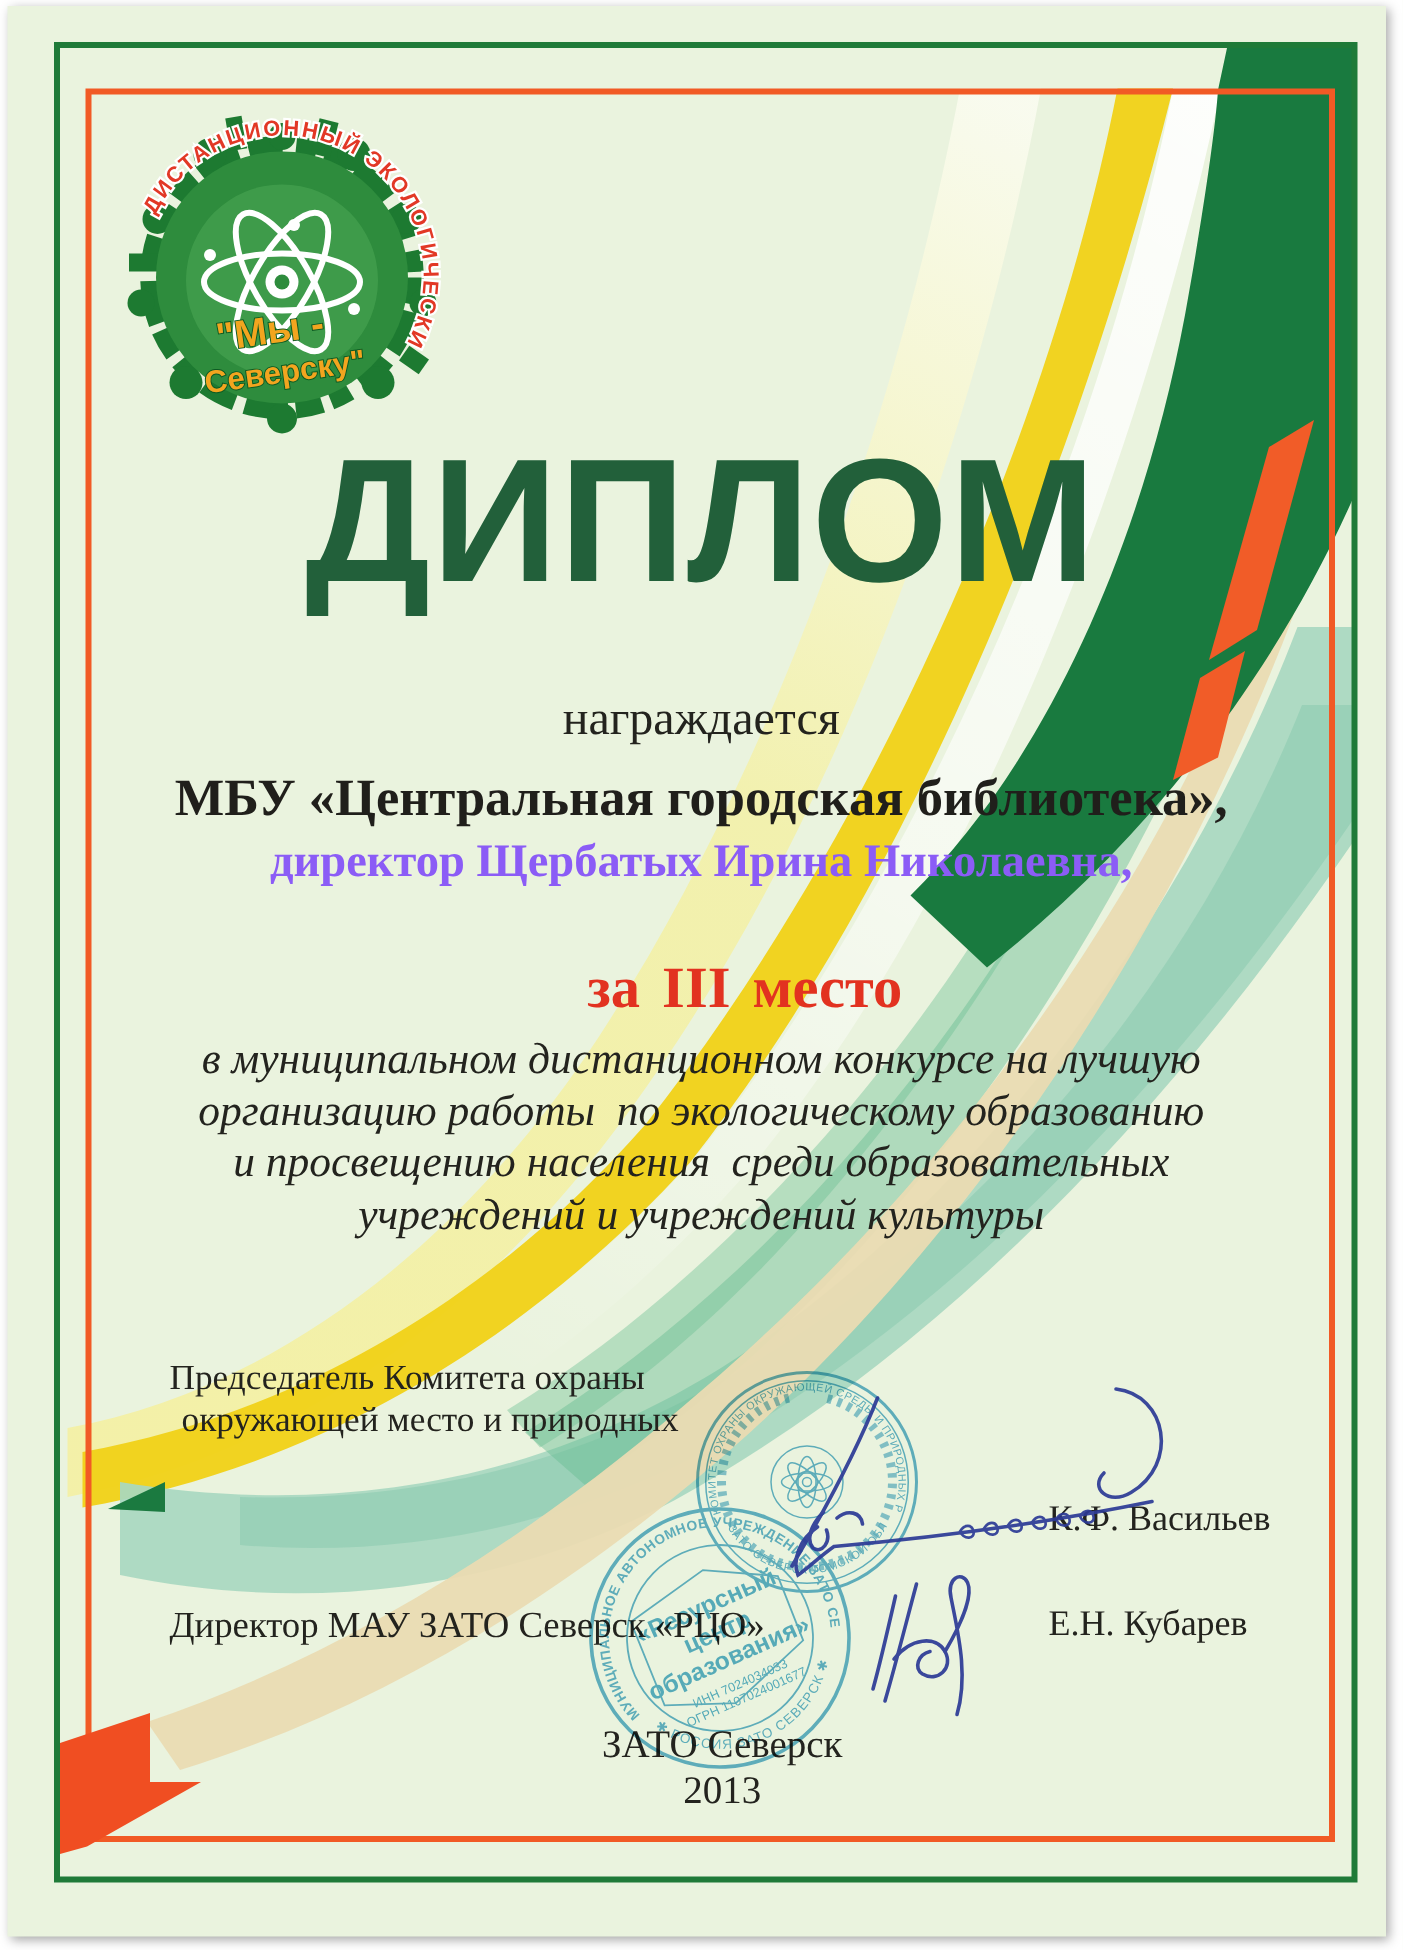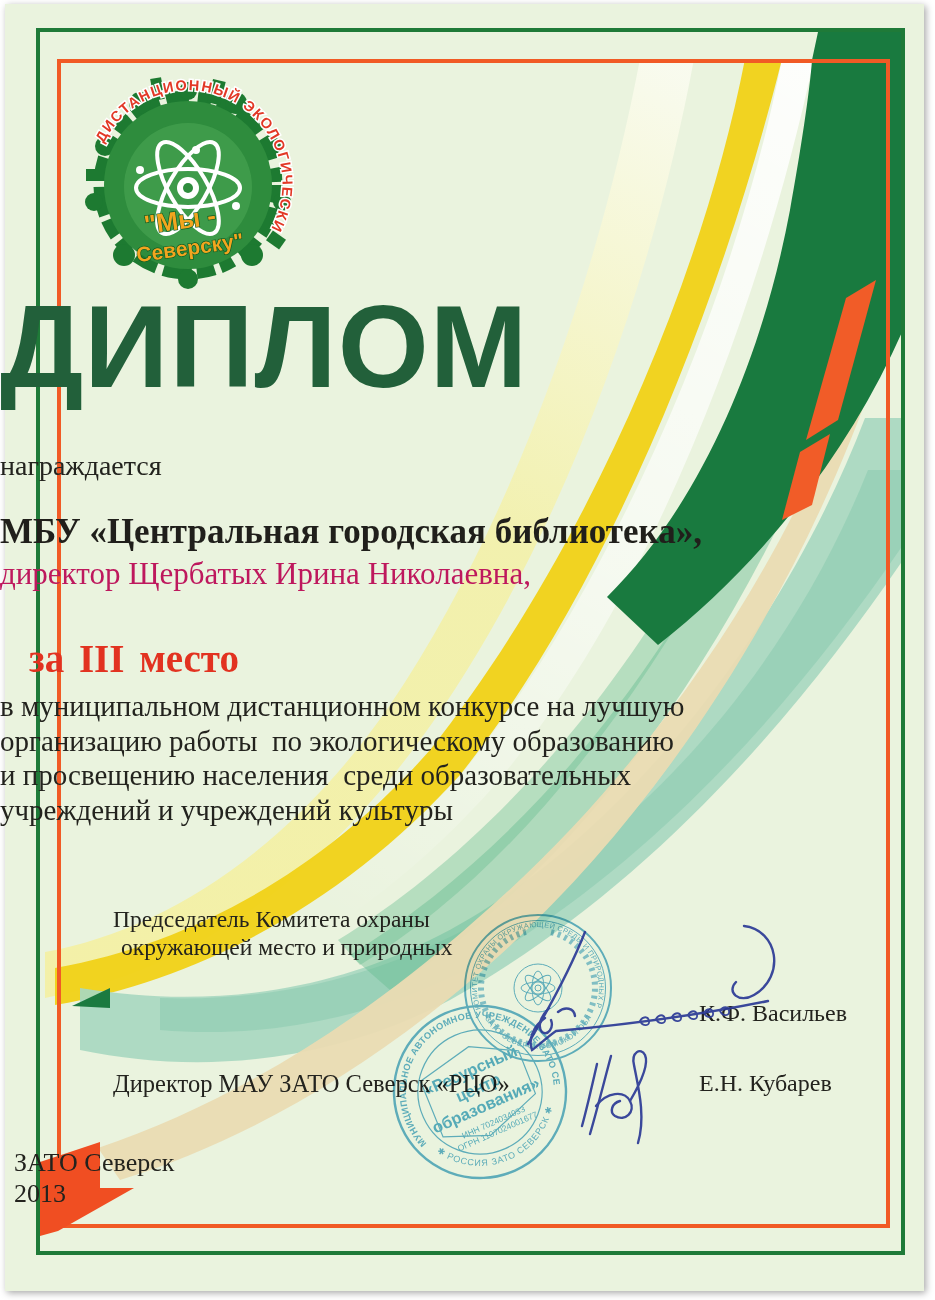--- a/index.html
+++ b/index.html
@@ -8,29 +8,29 @@
   .page{position:absolute;left:5px;top:4px;right:11px;bottom:9px;background:#eaf3de;
         box-shadow:2px 2px 7px rgba(0,0,0,.35);z-index:0;}
   svg.ribbons{position:absolute;left:0;top:0;z-index:1;}
   .frame-green{position:absolute;left:36px;top:28px;right:30px;bottom:45px;
         border:4px solid #1f7a38;z-index:2;}
   .frame-orange{position:absolute;left:57px;top:59px;right:45px;bottom:72px;
         border:4px solid #f15a25;z-index:2;}
   svg.overlays{position:absolute;left:0;top:0;z-index:3;}
   svg.logo{position:absolute;left:78px;top:74px;width:220px;height:220px;z-index:3;}
   .txt{position:absolute;z-index:4;color:#23231e;}
-  .center{left:0;width:935px;text-align:left;}
+  .center{left:0;width:935px;text-align:center;}
   .title{top:288px;font-family:"Liberation Sans",sans-serif;font-weight:bold;
          font-size:117px;line-height:1.0;color:#22603a;letter-spacing:1px;}
-  .awarded{top:450px;font-size:28px;}
+  .awarded{top:460px;font-size:32px;}
   .recipient1{top:512px;font-size:35px;font-weight:bold;color:#201f1b;}
-  .recipient2{top:556px;font-size:31px;font-weight:normal;color:#be185d;}
+  .recipient2{top:556px;font-size:31px;font-weight:bold;color:#8b5cf6;}
   .award{top:636px;font-size:39px;font-weight:bold;color:#e23220;word-spacing:5px;margin-left:29px;}
   .desc{top:689px;font-size:29px;line-height:34.5px;}
-  .desc .dline{white-space:pre;}
+  .desc .dline{white-space:pre;font-style:italic;}
   .contest{top:820px;font-size:38px;font-weight:bold;color:#18704a;}
   .sigtitle{left:113px;top:906px;font-size:23.5px;line-height:27.5px;}
   .sigtitle .l2{margin-left:8px;}
   .sigtitle .l3{margin-left:10px;}
   .signame1{left:699px;top:1000px;font-size:24px;}
   .sigtitle2{left:113px;top:1070px;font-size:24.5px;}
   .signame2{left:699px;top:1070px;font-size:24px;}
   .place{top:1148px;font-size:26px;transform:translateX(14px);}
   .year{top:1179px;font-size:26px;transform:translateX(14px);}
   svg.stamps{position:absolute;left:0;top:0;z-index:5;mix-blend-mode:multiply;opacity:.78;}

